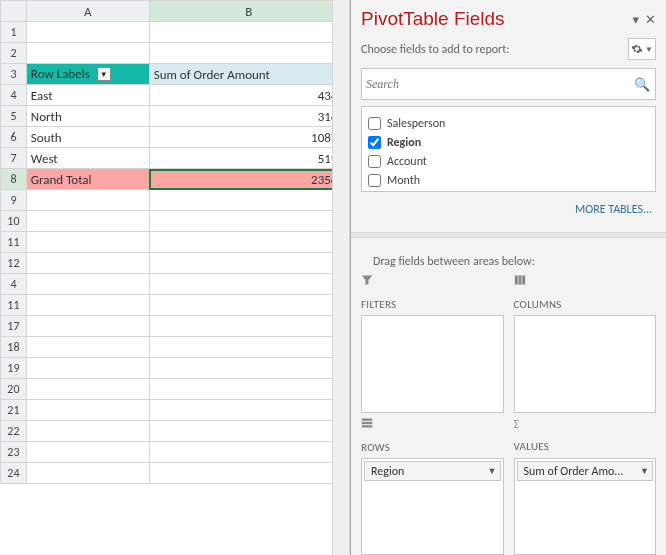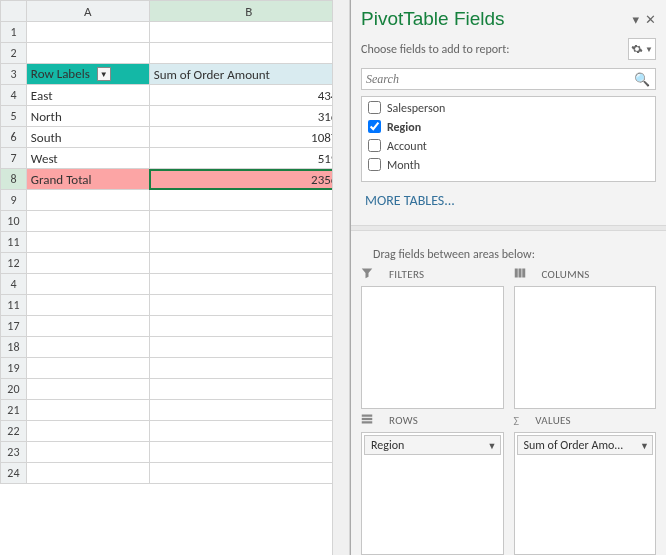--- a/index.html
+++ b/index.html
@@ -21,37 +21,37 @@
   .selcell { outline: 2px solid #1a7f43; outline-offset: -2px; position: relative; }
   .drop { display:inline-block; width:14px; height:14px; border:1px solid #888; background:#f7f7f7; color:#333; font-size:9px; text-align:center; line-height:12px; margin-left:4px; vertical-align:middle; cursor:pointer; position:relative; top:-1px;}
   .drop::after { content:"▼"; font-size:8px; color:#333;}
   .hl-row .rowhead { background: #d4e9da; }
   .hl-col { background: #d4e9da; }
   .vscroll-track { position:absolute; top:0; right:0; width:17px; height:100%; background:#f0f0f0; border-left:1px solid #d4d4d4; }
 
   
   .pane { flex: 1; background: #f3f3f3; border-left: 1px solid #aaa; padding: 8px 10px 0 10px; display:flex; flex-direction:column; }
   .pane-header { display:flex; align-items:center; justify-content:space-between; margin-bottom:8px; }
-  .pane-title { font-family: "Segoe UI Light","Segoe UI",sans-serif; font-size: 19px; color: #15803d; font-weight:300;}
+  .pane-title { font-family: "Segoe UI Light","Segoe UI",sans-serif; font-size: 19px; color: #b91c1c; font-weight:300;}
   .pane-ctrls { display:flex; gap:6px; align-items:center; color:#666;}
   .pane-ctrls span { cursor:pointer; font-size:13px;}
   .pane-sub { display:flex; justify-content:space-between; align-items:center; font-size:12px; color:#666; margin-bottom:8px; }
   .gearbox { width:28px; height:22px; border:1px solid #c6c6c6; background:#fff; display:flex; align-items:center; justify-content:center; gap:2px; cursor:pointer;}
-  .searchbox { display:flex; align-items:center; background:#fff; border:1px solid #c6c6c6; height:22px; padding:0 4px; margin-bottom:6px;}
+  .searchbox { display:flex; align-items:center; background:#fff; border:1px solid #c6c6c6; height:32px; padding:0 4px; margin-bottom:6px;}
   .searchbox input { flex:1; border:none; outline:none; font:italic 12px "Segoe UI"; color:#999; background:transparent;}
   .search-icon { color:#2f6fb1; font-size:13px; cursor:pointer;}
   .fieldlist { background:#fff; border:1px solid #c6c6c6; padding:4px 6px; margin-bottom:4px;}
-  .field { display:flex; align-items:flex-start; height:19px; gap:6px; font-size:12px; color:#444; cursor:pointer;}
+  .field { display:flex; align-items:flex-end; height:19px; gap:6px; font-size:12px; color:#444; cursor:pointer;}
   .field input { margin:0; cursor:pointer;}
   .field.checked label { font-weight:bold;}
-  .moretables { color:#34719b; font-size:14px; margin:6px 4px 8px 4px; cursor:pointer;}
+  .moretables { color:#34719b; font-size:12px; margin:6px 4px 8px 4px; cursor:pointer;text-align:right;}
   .divider { height:6px; background: #e8e8e8; border-top:1px solid #d8d8d8; border-bottom:1px solid #d8d8d8; margin: 8px -10px; cursor:ns-resize;}
   .drag-label { font-size:12px; color:#666; margin:8px 12px 6px; }
   .areas { flex:1; display:grid; grid-template-columns:1fr 1fr; grid-template-rows:auto 1fr auto 1fr; gap:4px 10px;}
-  .area-title { display:flex; align-items:center; gap:16px; font-size:11px; color:#666; text-transform:uppercase; letter-spacing:0.3px;}
+  .area-title { display:flex; align-items:flex-start; gap:9px; font-size:11px; color:#666; text-transform:uppercase; letter-spacing:0.3px;flex-direction:column;}
   .area-title .sym { font-size:12px; color:#888;}
   .area-box { background:#fff; border:1px solid #c6c6c6; min-height:54px; padding:2px;}
   .pill { display:flex; align-items:center; justify-content:space-between; background:#f4f4f4; border:1px solid #c6c6c6; height:20px; font-size:12px; padding:0 3px 0 6px; cursor:pointer; overflow:hidden;}
   .pill .pname { white-space:nowrap; overflow:hidden; text-overflow:ellipsis;}
   .pill .pdd { font-size:9px; color:#555;}
   svg.icon { width:12px; height:12px; }
 </style>
 </head>
 <body>
 

